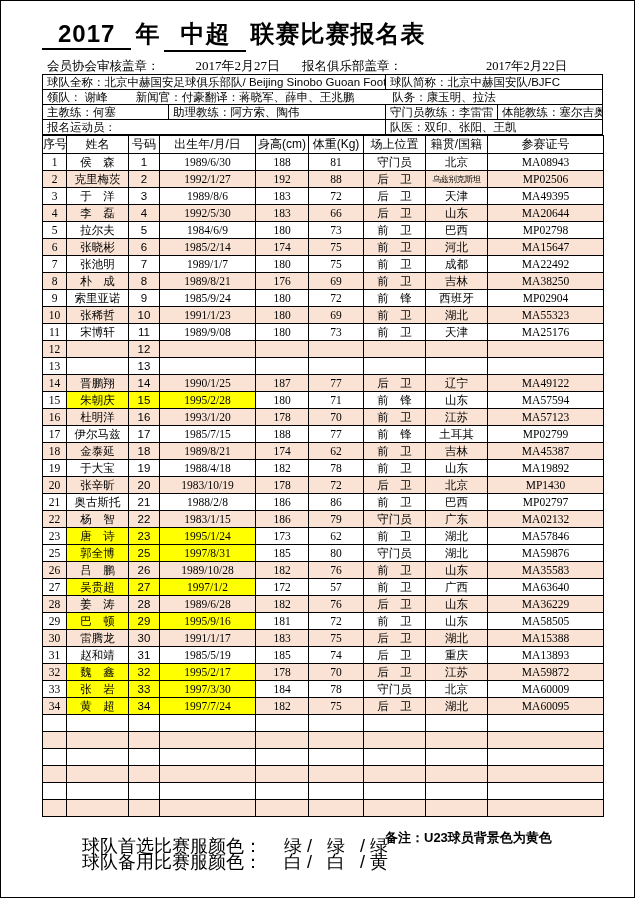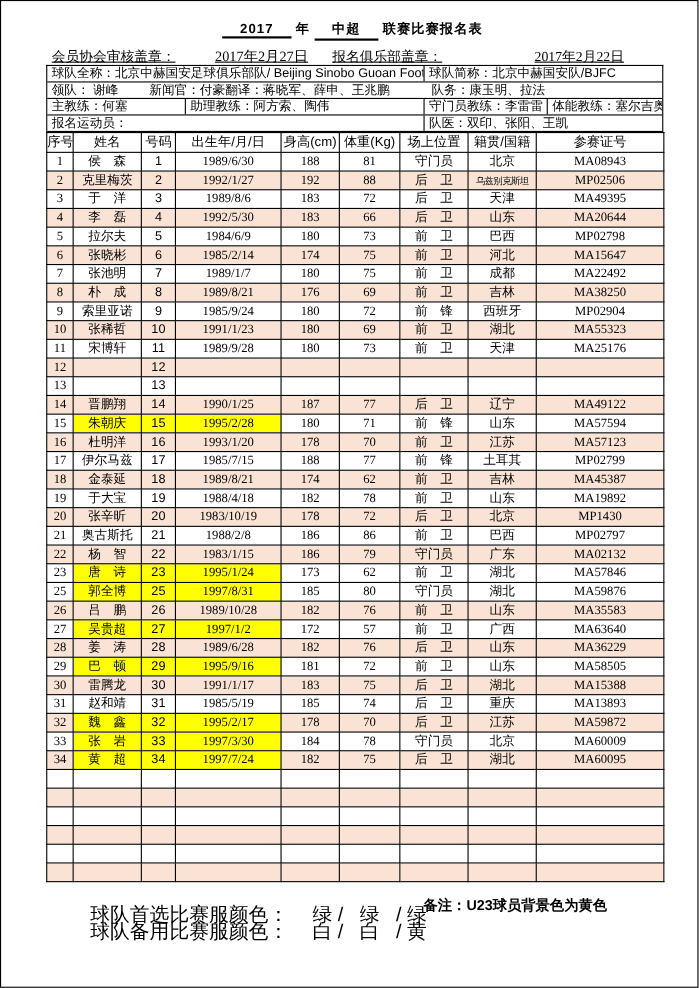--- a/index.html
+++ b/index.html
@@ -13,41 +13,39 @@
     position: relative;
     width: 635px; height: 898px;
     background: #fff;
     border: 1px solid #000;
     overflow: hidden;
   }
   .content { position: relative; margin-left: 41px; width: 561px; }
 
   
   .title {
-    text-align: center;
     font-weight: bold;
-    font-size: 12px;
+    font-size: 24px;
     letter-spacing: 1px;
     margin-top: 17px;
     margin-bottom: 5px;
     white-space: nowrap;
   }
   .title .seg { display: inline-block; }
   .title .u { border-bottom: 2px solid #000; padding: 0 16px; }
   .title .plain { margin: 0 4px; }
 
   
   .stamps {
     display: flex;
     align-items: center;
     font-size: 12.5px;
     height: 17px;
     line-height: 16px;
     white-space: nowrap;
-    text-decoration: underline;
   }
   .stamps .s1 { margin-left: 5px; }
   .stamps .s2 { margin-left: 36px; font-family: "Liberation Serif", serif; font-size: 13px; }
   .stamps .s3 { margin-left: 22px; }
   .stamps .s4 { margin-left: 84px; font-family: "Liberation Serif", serif; font-size: 12.5px; }
 
   
   .infobox { border: 1px solid #000; border-bottom: none; }
   .irow { display: flex; height: 15px; line-height: 13px; border-bottom: 1px solid #000; font-size: 11.5px; align-items: center; }
   .icell { height: 100%; display: flex; align-items: center; border-right: 1px solid #000; padding: 0 4px; overflow: hidden; white-space: nowrap; }
@@ -266,21 +264,21 @@
             <td class="height">180</td>
             <td class="weight">69</td>
             <td class="position">前　卫</td>
             <td class="origin">湖北</td>
             <td class="cert">MA55323</td>
           </tr>
           <tr>
             <td class="no">11</td>
             <td class="name">宋博轩</td>
             <td class="number">11</td>
-            <td class="dob">1989/9/28</td>
+            <td class="dob">1989/9/08</td>
             <td class="height">180</td>
             <td class="weight">73</td>
             <td class="position">前　卫</td>
             <td class="origin">天津</td>
             <td class="cert">MA25176</td>
           </tr>
           <tr class="band">
             <td class="no">12</td>
             <td class="name"></td>
             <td class="number">12</td>

